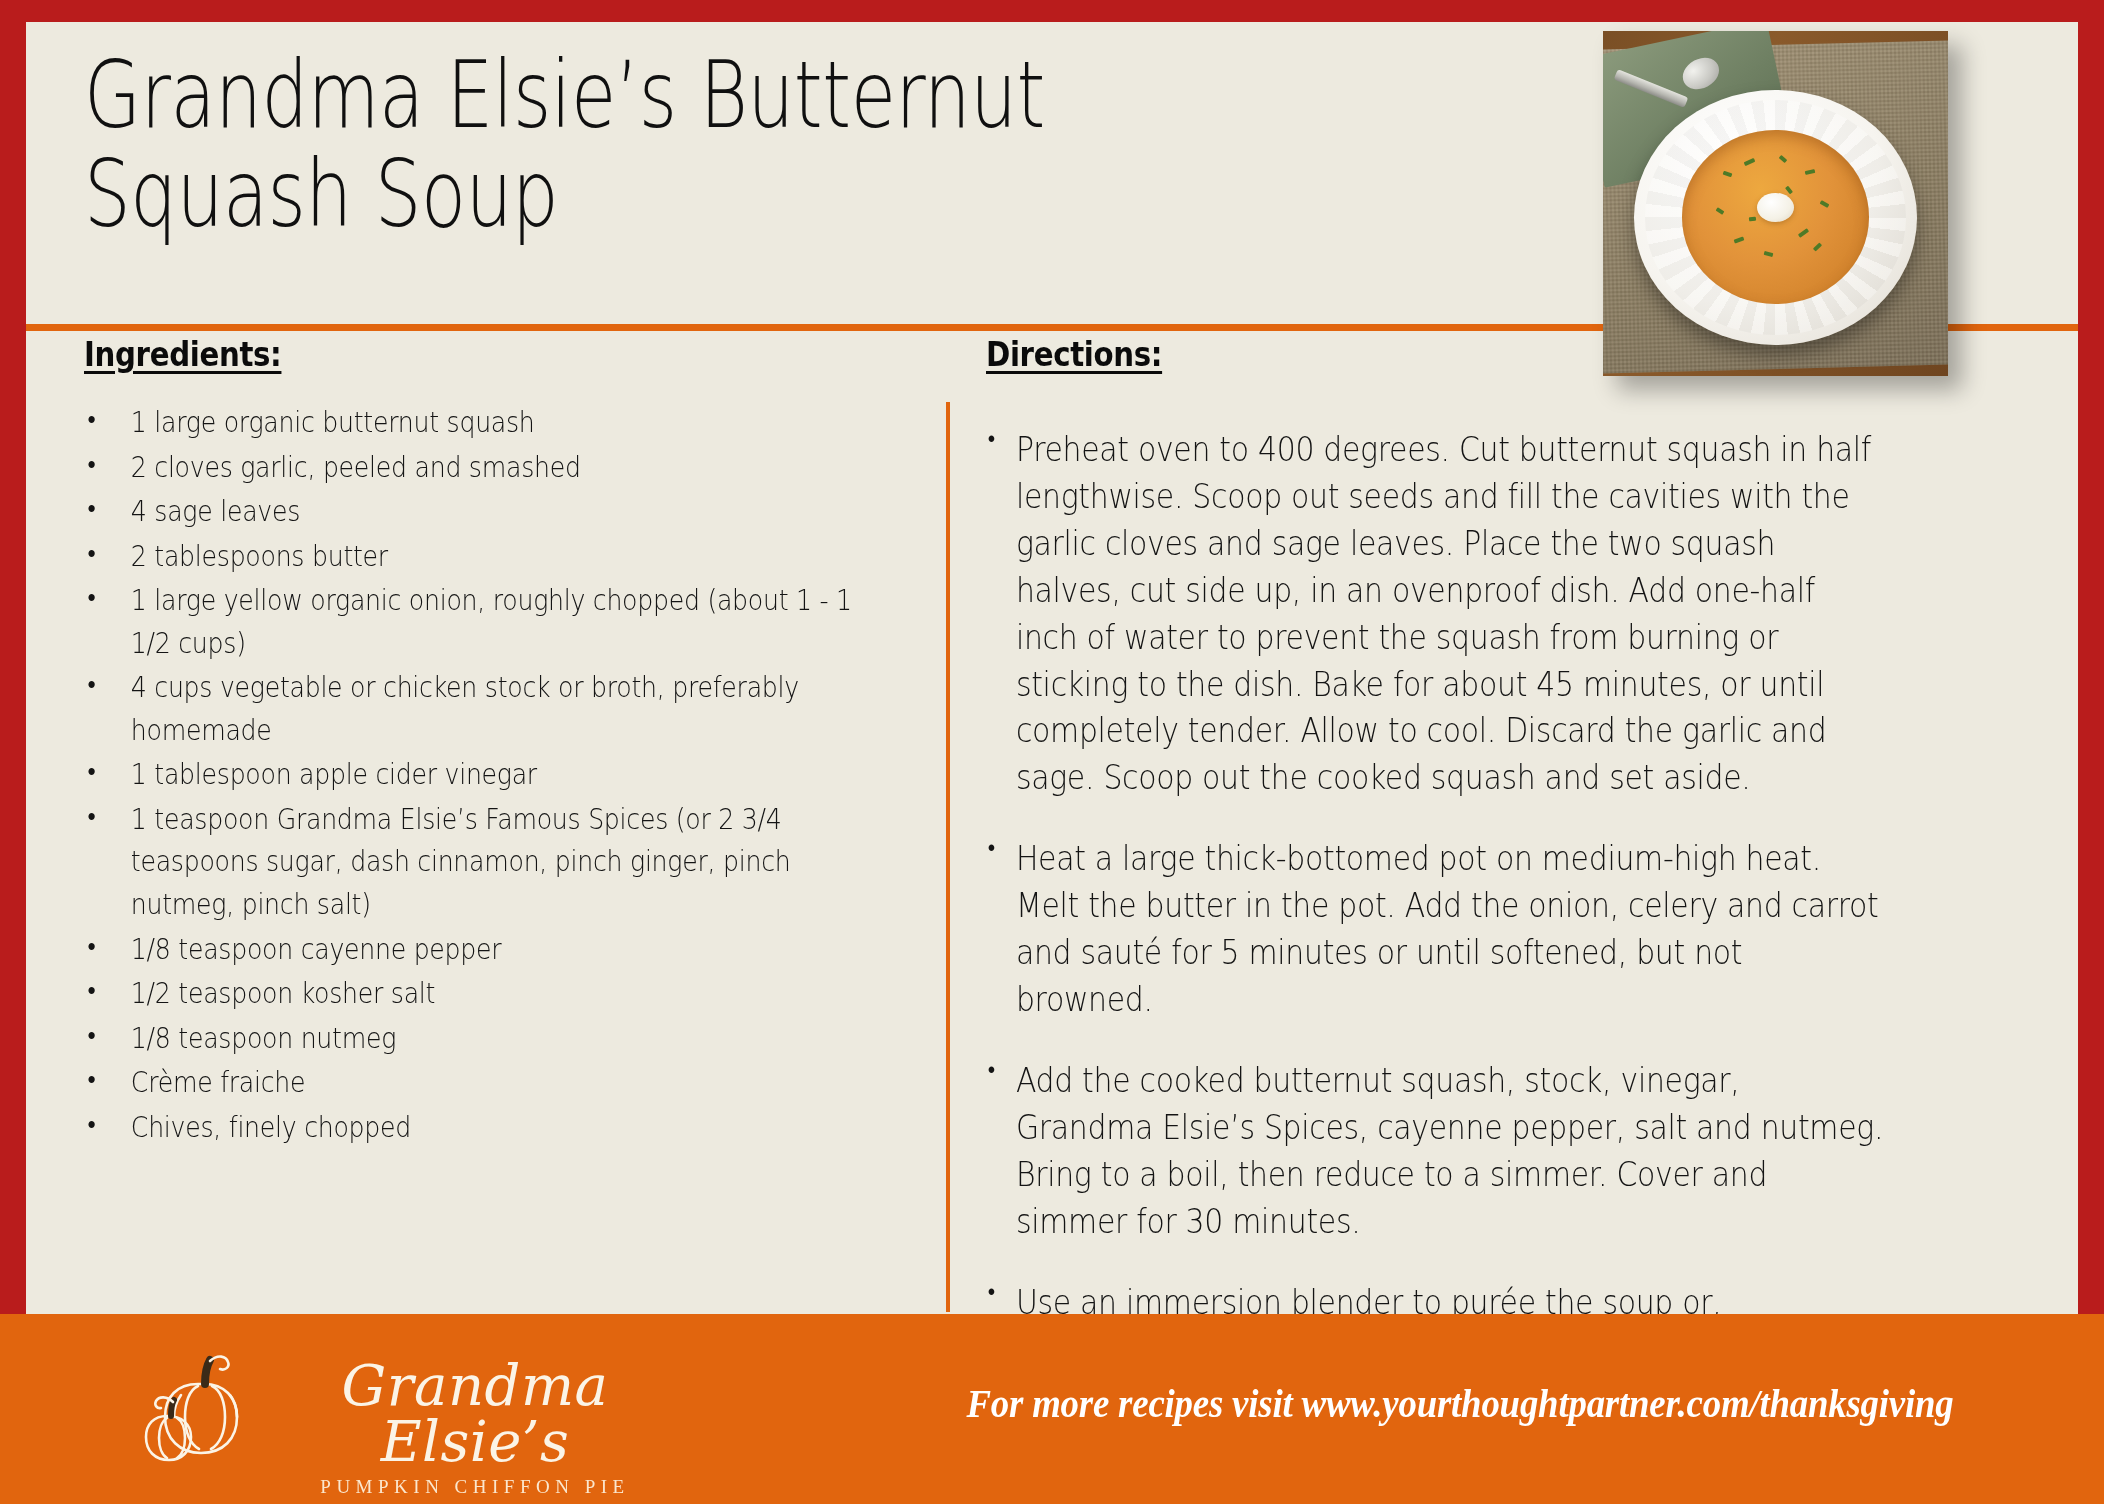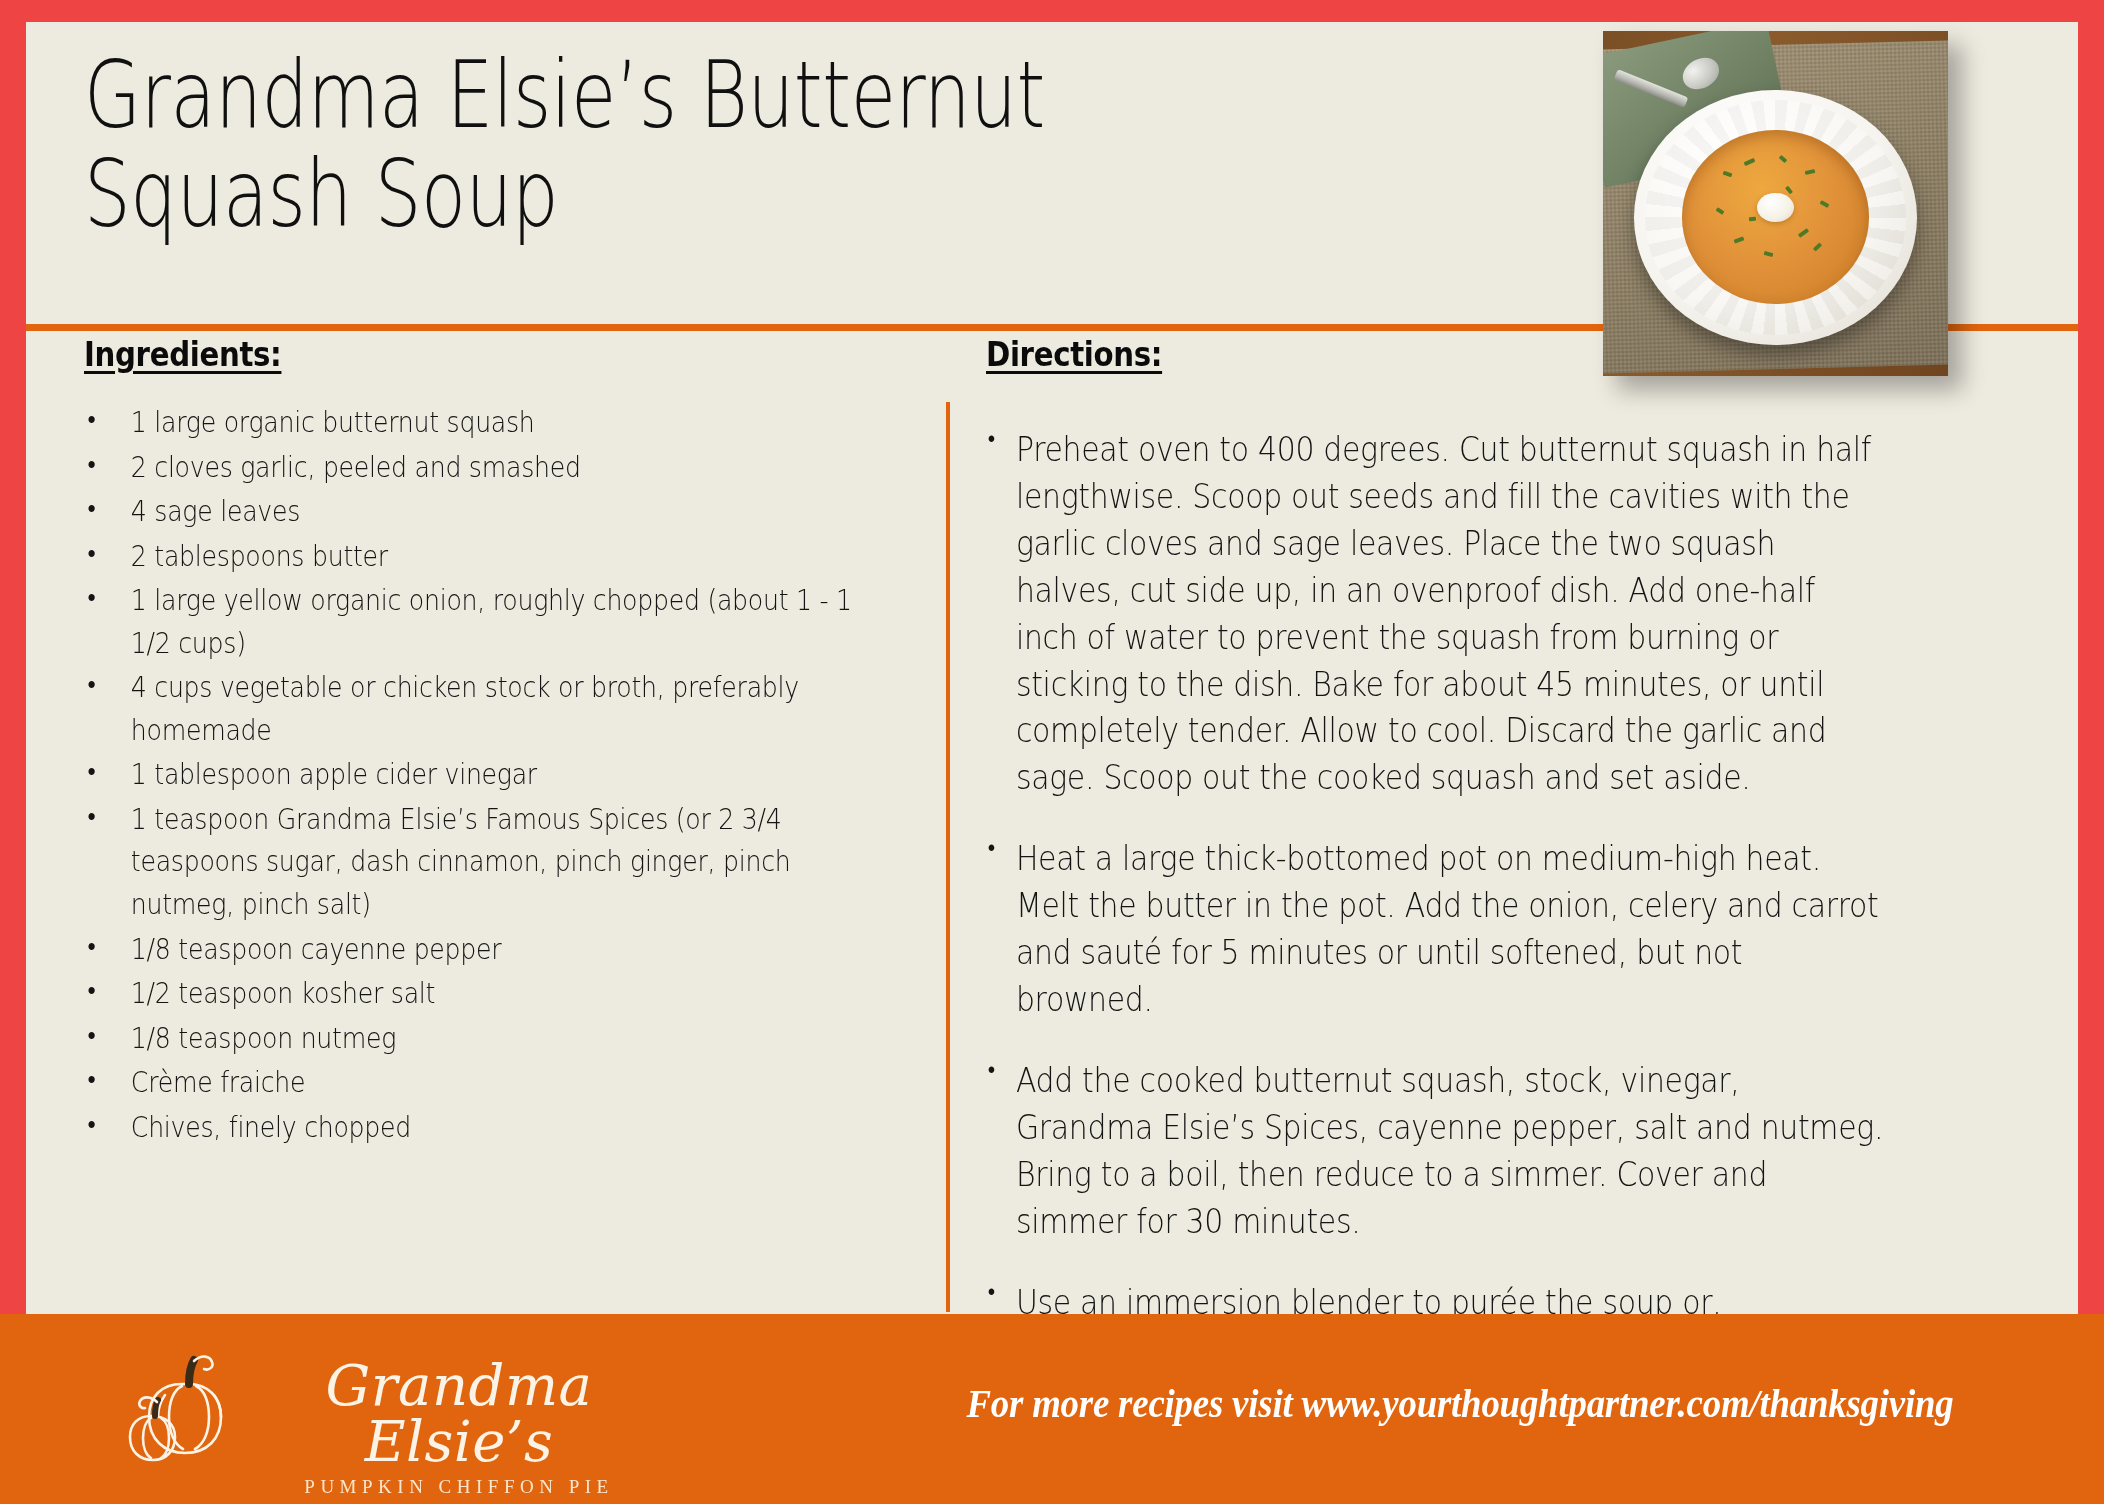--- a/index.html
+++ b/index.html
@@ -13,21 +13,21 @@
     font-family: "Liberation Sans", sans-serif;
     -webkit-font-smoothing: antialiased;
   }
 
   
   .card {
     position: relative;
     width: 2104px;
     height: 1504px;
     box-sizing: border-box;
-    background: #ef4444;      
+    background: #b91c1c;      
     padding: 22px 26px 22px 26px;
     overflow: hidden;
   }
   .sheet {
     position: relative;
     width: 100%;
     height: 100%;
     background: #EDEADF;      
     box-sizing: border-box;
   }
@@ -283,21 +283,21 @@
     bottom: 0;
     width: 2104px;
     height: 190px;
     background: #E1650E;
     margin-left: -26px;
     margin-bottom: -22px;
     overflow: hidden;
   }
   .logo {
     position: absolute;
-    left: 124px;
+    left: 140px;
     top: 36px;
     width: 520px;
     height: 120px;
   }
   .logo-mark {
     position: absolute;
     left: 0;
     top: 0;
     width: 140px;
     height: 118px;

